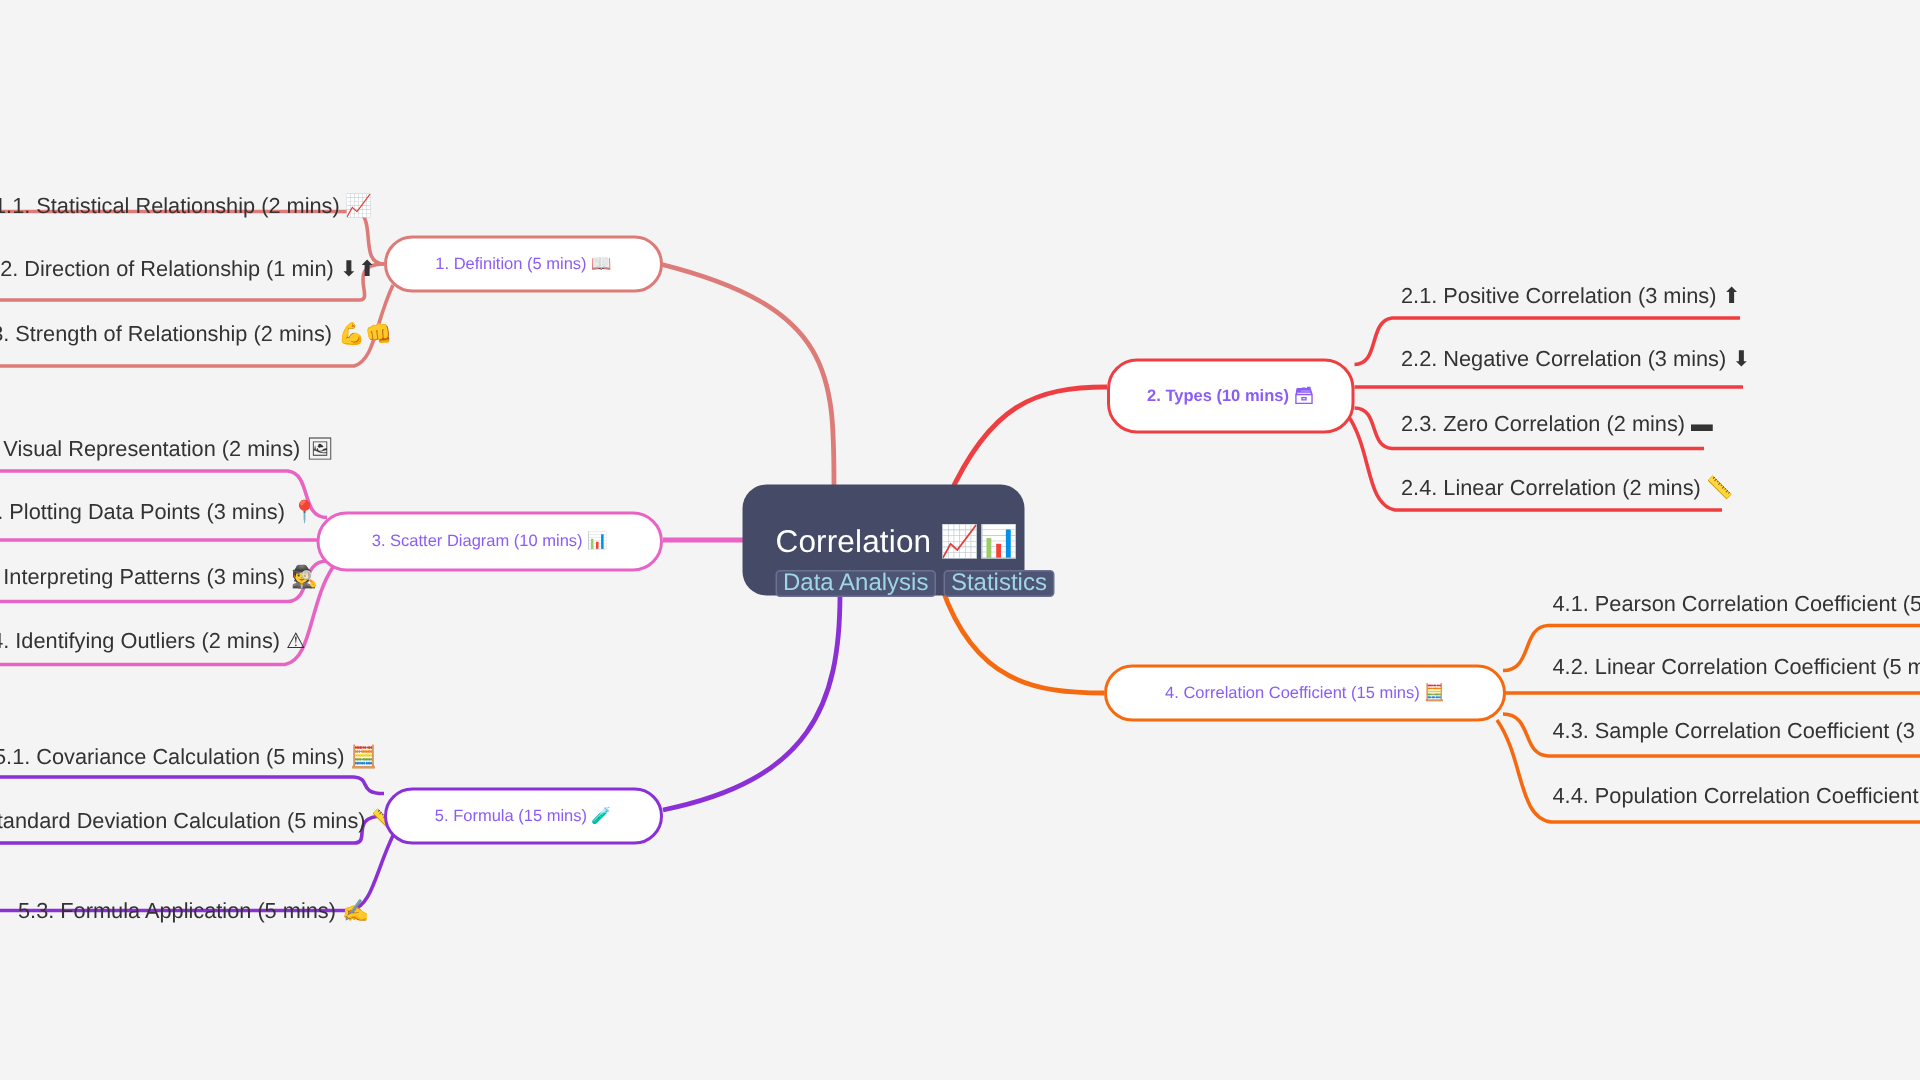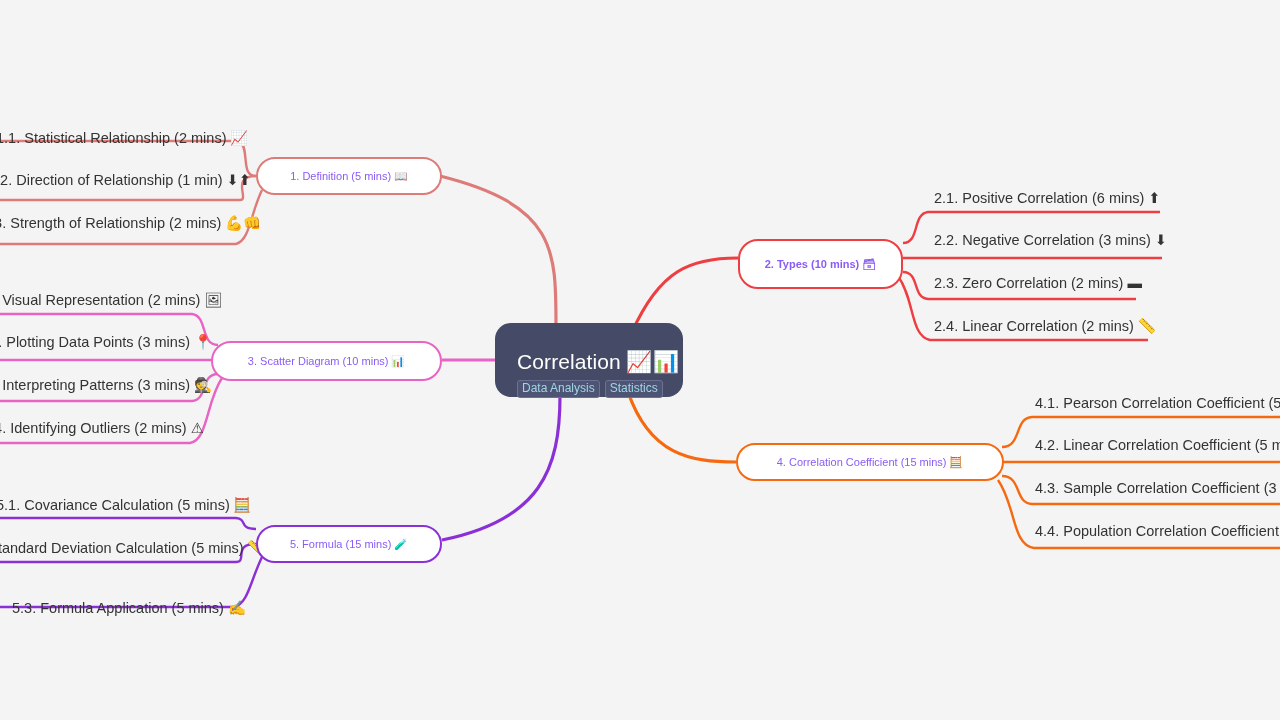--- a/index.html
+++ b/index.html
@@ -49,21 +49,21 @@
   .root-tags {
     margin-top: 6px;
     display: flex;
     gap: 5px;
   }
   .root-tag {
     background: #4e5474;
     border: 1px solid #6a7192;
     border-radius: 3px;
     color: #9fd6e6;
-    font-size: 12px;
+    font-size: 16px;
     line-height: 13px;
     padding: 1px 4px 2px 4px;
     white-space: nowrap;
   }
 
   
   .bnode {
     position: absolute;
     background: #ffffff;
     border: 2.2px solid #cccccc;
@@ -146,21 +146,21 @@
     <span>1.2. Direction of Relationship (1 min) ⬇⬆</span>
   </div>
   <div class="leaf" style="left:-18px; top:215px;">
     <span>1.3. Strength of Relationship (2 mins) 💪👊</span>
   </div>
 
   <div class="bnode" style="left:738px; top:239px; width:165px; height:50px; border-color:#ef3e42;font-weight:bold;">
     <span class="lbl">2. Types (10 mins) 🗃</span>
   </div>
   <div class="leaf" style="left:934px; top:190px;">
-    <span>2.1. Positive Correlation (6 mins) ⬆</span>
+    <span>2.1. Positive Correlation (3 mins) ⬆</span>
   </div>
   <div class="leaf" style="left:934px; top:232px;">
     <span>2.2. Negative Correlation (3 mins) ⬇</span>
   </div>
   <div class="leaf" style="left:934px; top:275px;">
     <span>2.3. Zero Correlation (2 mins) ▬</span>
   </div>
   <div class="leaf" style="left:934px; top:318px;">
     <span>2.4. Linear Correlation (2 mins) 📏</span>
   </div>

